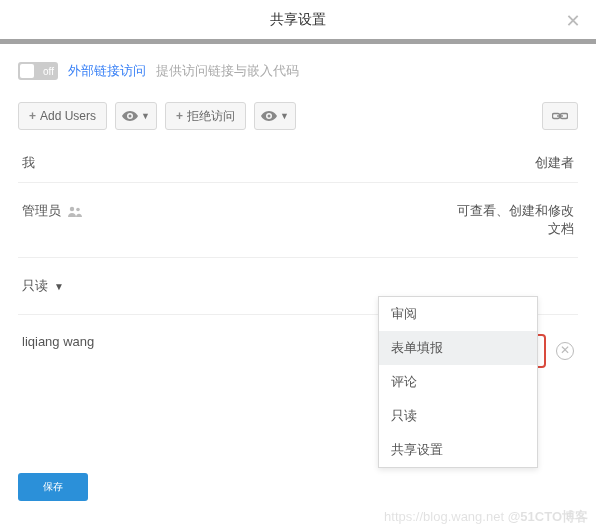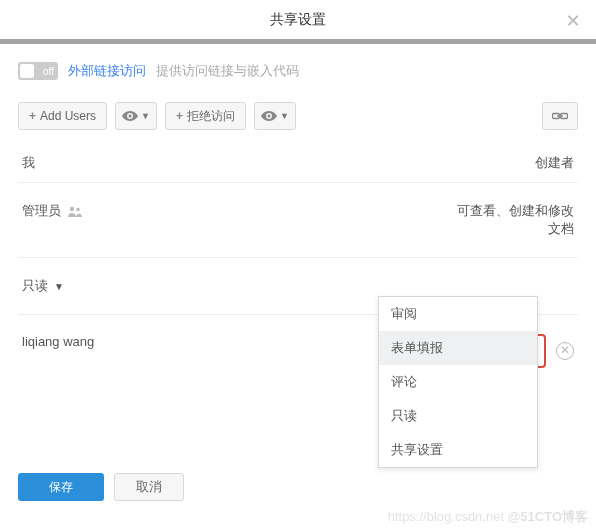--- a/index.html
+++ b/index.html
@@ -129,23 +129,23 @@
   .dropdown .opt.sel { background: #eef0f1; }
   .footer {
     position: absolute;
     left: 18px;
     bottom: 28px;
     display: flex; gap: 10px;
   }
   .btn-primary {
     background: #2b90d9; color: #fff;
     border: none; border-radius: 3px;
-    width: 86px; height: 28px;
-    display: flex; align-items: center; justify-content: center;
-    font-size: 12px; cursor: pointer;
+    width: 70px; height: 28px;
+    display: flex; align-items: center; justify-content: center;
+    font-size: 10px; cursor: pointer;
   }
   .btn-default {
     background: #f6f6f6; color: #666;
     border: 1px solid #d8d8d8; border-radius: 3px;
     width: 70px; height: 28px;
     display: flex; align-items: center; justify-content: center;
     font-size: 13px; cursor: pointer;
   }
   .watermark {
     position: absolute;
@@ -253,19 +253,18 @@
 <div class="dropdown">
   <div class="opt">审阅</div>
   <div class="opt sel">表单填报</div>
   <div class="opt">评论</div>
   <div class="opt">只读</div>
   <div class="opt">共享设置</div>
 </div>
 
 <div class="footer">
   <div class="btn-primary">保存</div>
-  <div class="btn-default">取消</div>
 </div>
 
 <div class="watermark">
-  <span>https://blog.csdn.net</span>
+  <span>https://blog.wang.net</span>
   <span class="at">@51CTO博客</span>
 </div>
 
 </body></html>

